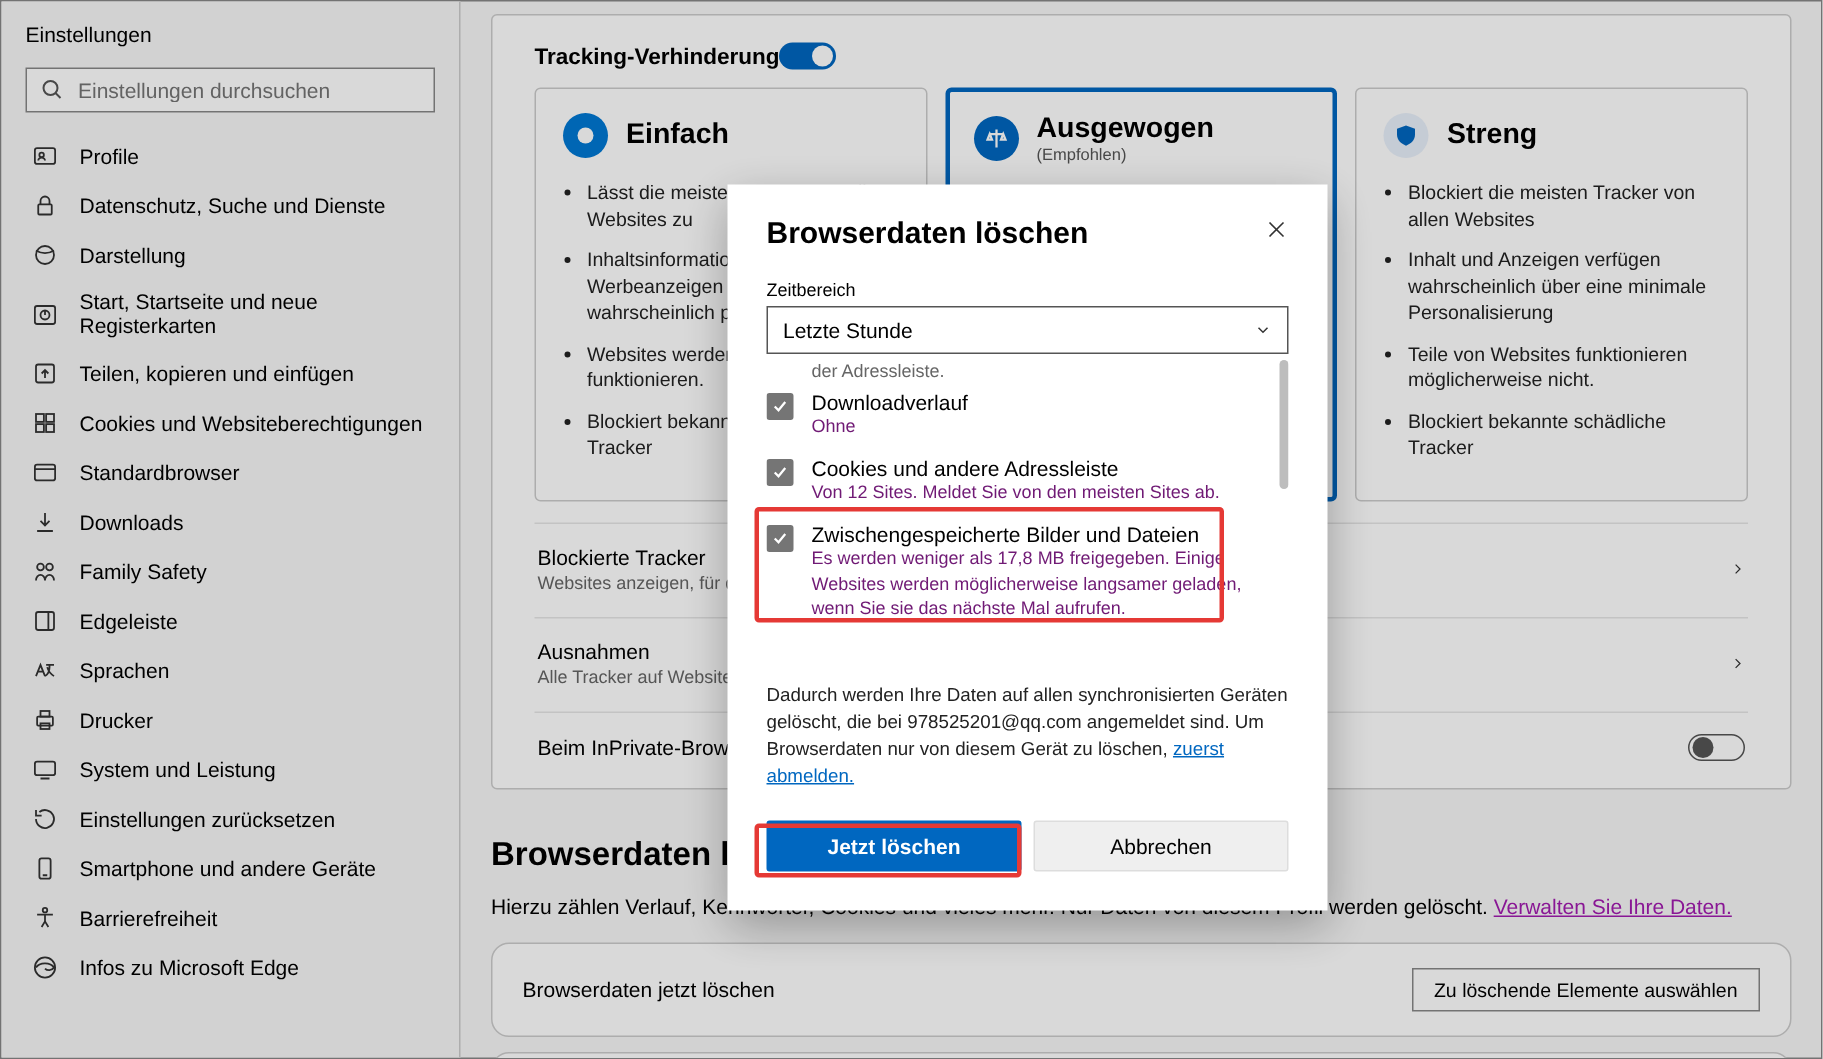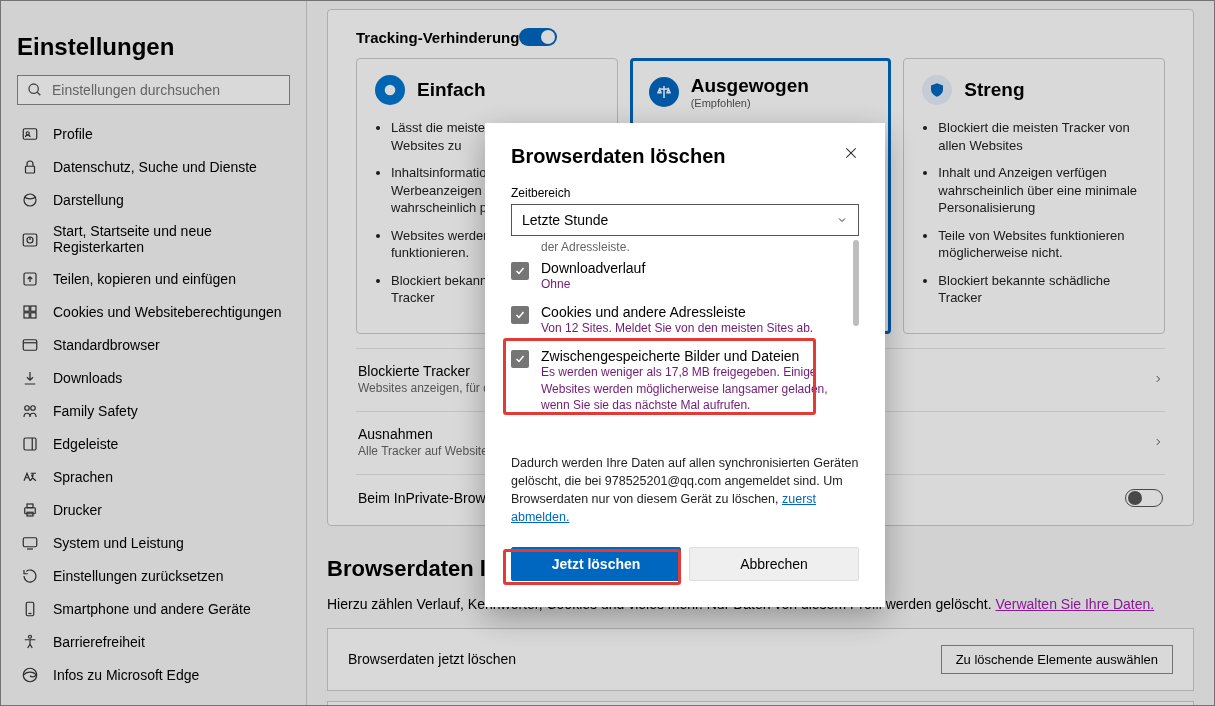--- a/index.html
+++ b/index.html
@@ -1,20 +1,20 @@
 <!DOCTYPE html>
 <html><head>
 <meta charset="utf-8">
 <style>
   * { box-sizing: border-box; margin: 0; padding: 0; font-family: "Segoe UI", Arial, sans-serif; }
   body { width: 1215px; height: 706px; overflow: hidden; position: relative; background: #f7f7f7; }
   .overlay { position: absolute; inset: 0; background: rgba(0,0,0,0.15); z-index: 5; }
   .app { display: flex; width: 100%; height: 100%; border: 1px solid #888; }
   .sidebar { width: 306px; border-right: 1px solid #ccc; background: #f7f7f7; padding: 14px 16px; }
-  .sidebar h1 { font-size: 24px; font-weight: 700; margin-bottom: 14px; margin-top: 18px; }
+  .sidebar h1 { font-size: 14px; font-weight: 400; margin-bottom: 14px; }
   .search-wrap { position: relative; margin-bottom: 12px; }
   .search-wrap .si { position: absolute; left: 10px; top: 7px; width: 16px; height: 16px; }
   .search-wrap input { width: 100%; padding: 6px 8px 6px 34px; border: 1px solid #888; background: #fff; font-size: 14px; }
   .nav { list-style: none; }
   .nav li { display: flex; align-items: center; gap: 14px; padding: 7px 4px; font-size: 14px; cursor: pointer; border-radius: 3px; }
   .nav-icon { width: 18px; height: 18px; flex: 0 0 18px; margin-top: 1px; }
   .main { flex: 1; padding: 8px 20px 20px 20px; overflow: auto; }
   .section-card { border: 1px solid #ccc; border-radius: 4px; background: #fff; padding: 18px 28px 16px 28px; margin-bottom: 30px; }
   .section-title-row { display: flex; justify-content: flex-start; align-items: center; margin-bottom: 12px; }
   .section-title-row h2 { font-size: 15px; font-weight: 600; }
@@ -33,21 +33,21 @@
   .level-sub { font-size: 11px; color: #555; }
   .level-card ul { list-style: disc; padding-left: 16px; }
   .level-card li { font-size: 13px; color: #222; margin-bottom: 10px; line-height: 1.35; }
   .sub-row { border-top: 1px solid #e5e5e5; padding: 14px 2px 2px 2px; margin-top: 14px; display: flex; justify-content: space-between; align-items: center; }
   .sub-row-txt { font-size: 14px; }
   .sub-row-desc { font-size: 12px; color: #666; margin-top: 2px; }
   .chev { width: 10px; height: 10px; }
   .browser-data h2 { font-size: 22px; font-weight: 600; margin-bottom: 14px; }
   .browser-data p { font-size: 14px; margin-bottom: 16px; }
   .browser-data a { color: #a21caf; text-decoration: underline; cursor: pointer; }
-  .bd-row { border: 1px solid #ccc; border-radius: 0; background: #fff; padding: 16px 20px; margin-bottom: 10px; display: flex; justify-content: space-between; align-items: center; font-size: 14px; }
+  .bd-row { border: 1px solid #ccc; border-radius: 12px; background: #fff; padding: 16px 20px; margin-bottom: 10px; display: flex; justify-content: space-between; align-items: center; font-size: 14px; }
   .bd-btn { border: 1px solid #888; background: #fff; padding: 6px 14px; font-size: 13px; cursor: pointer; }
   
   .dialog { position: absolute; z-index: 20; left: 485px; top: 123px; width: 400px; background: #fff; box-shadow: 0 10px 30px rgba(0,0,0,0.3); padding: 22px 26px 26px 26px; display: flex; flex-direction: column; }
   .dialog-header { display: flex; justify-content: space-between; align-items: flex-start; margin-bottom: 18px; }
   .dialog-title { font-size: 20px; font-weight: 600; }
   .close { width: 16px; height: 16px; cursor: pointer; }
   .field-label { font-size: 12px; margin-bottom: 4px; }
   .select { border: 1px solid #555; padding: 7px 10px; display: flex; justify-content: space-between; align-items: center; font-size: 14px; margin-bottom: 4px; }
   .dlg-scroll { position: relative; height: 200px; overflow: hidden; }
   .item { display: flex; gap: 12px; padding: 6px 0; }

